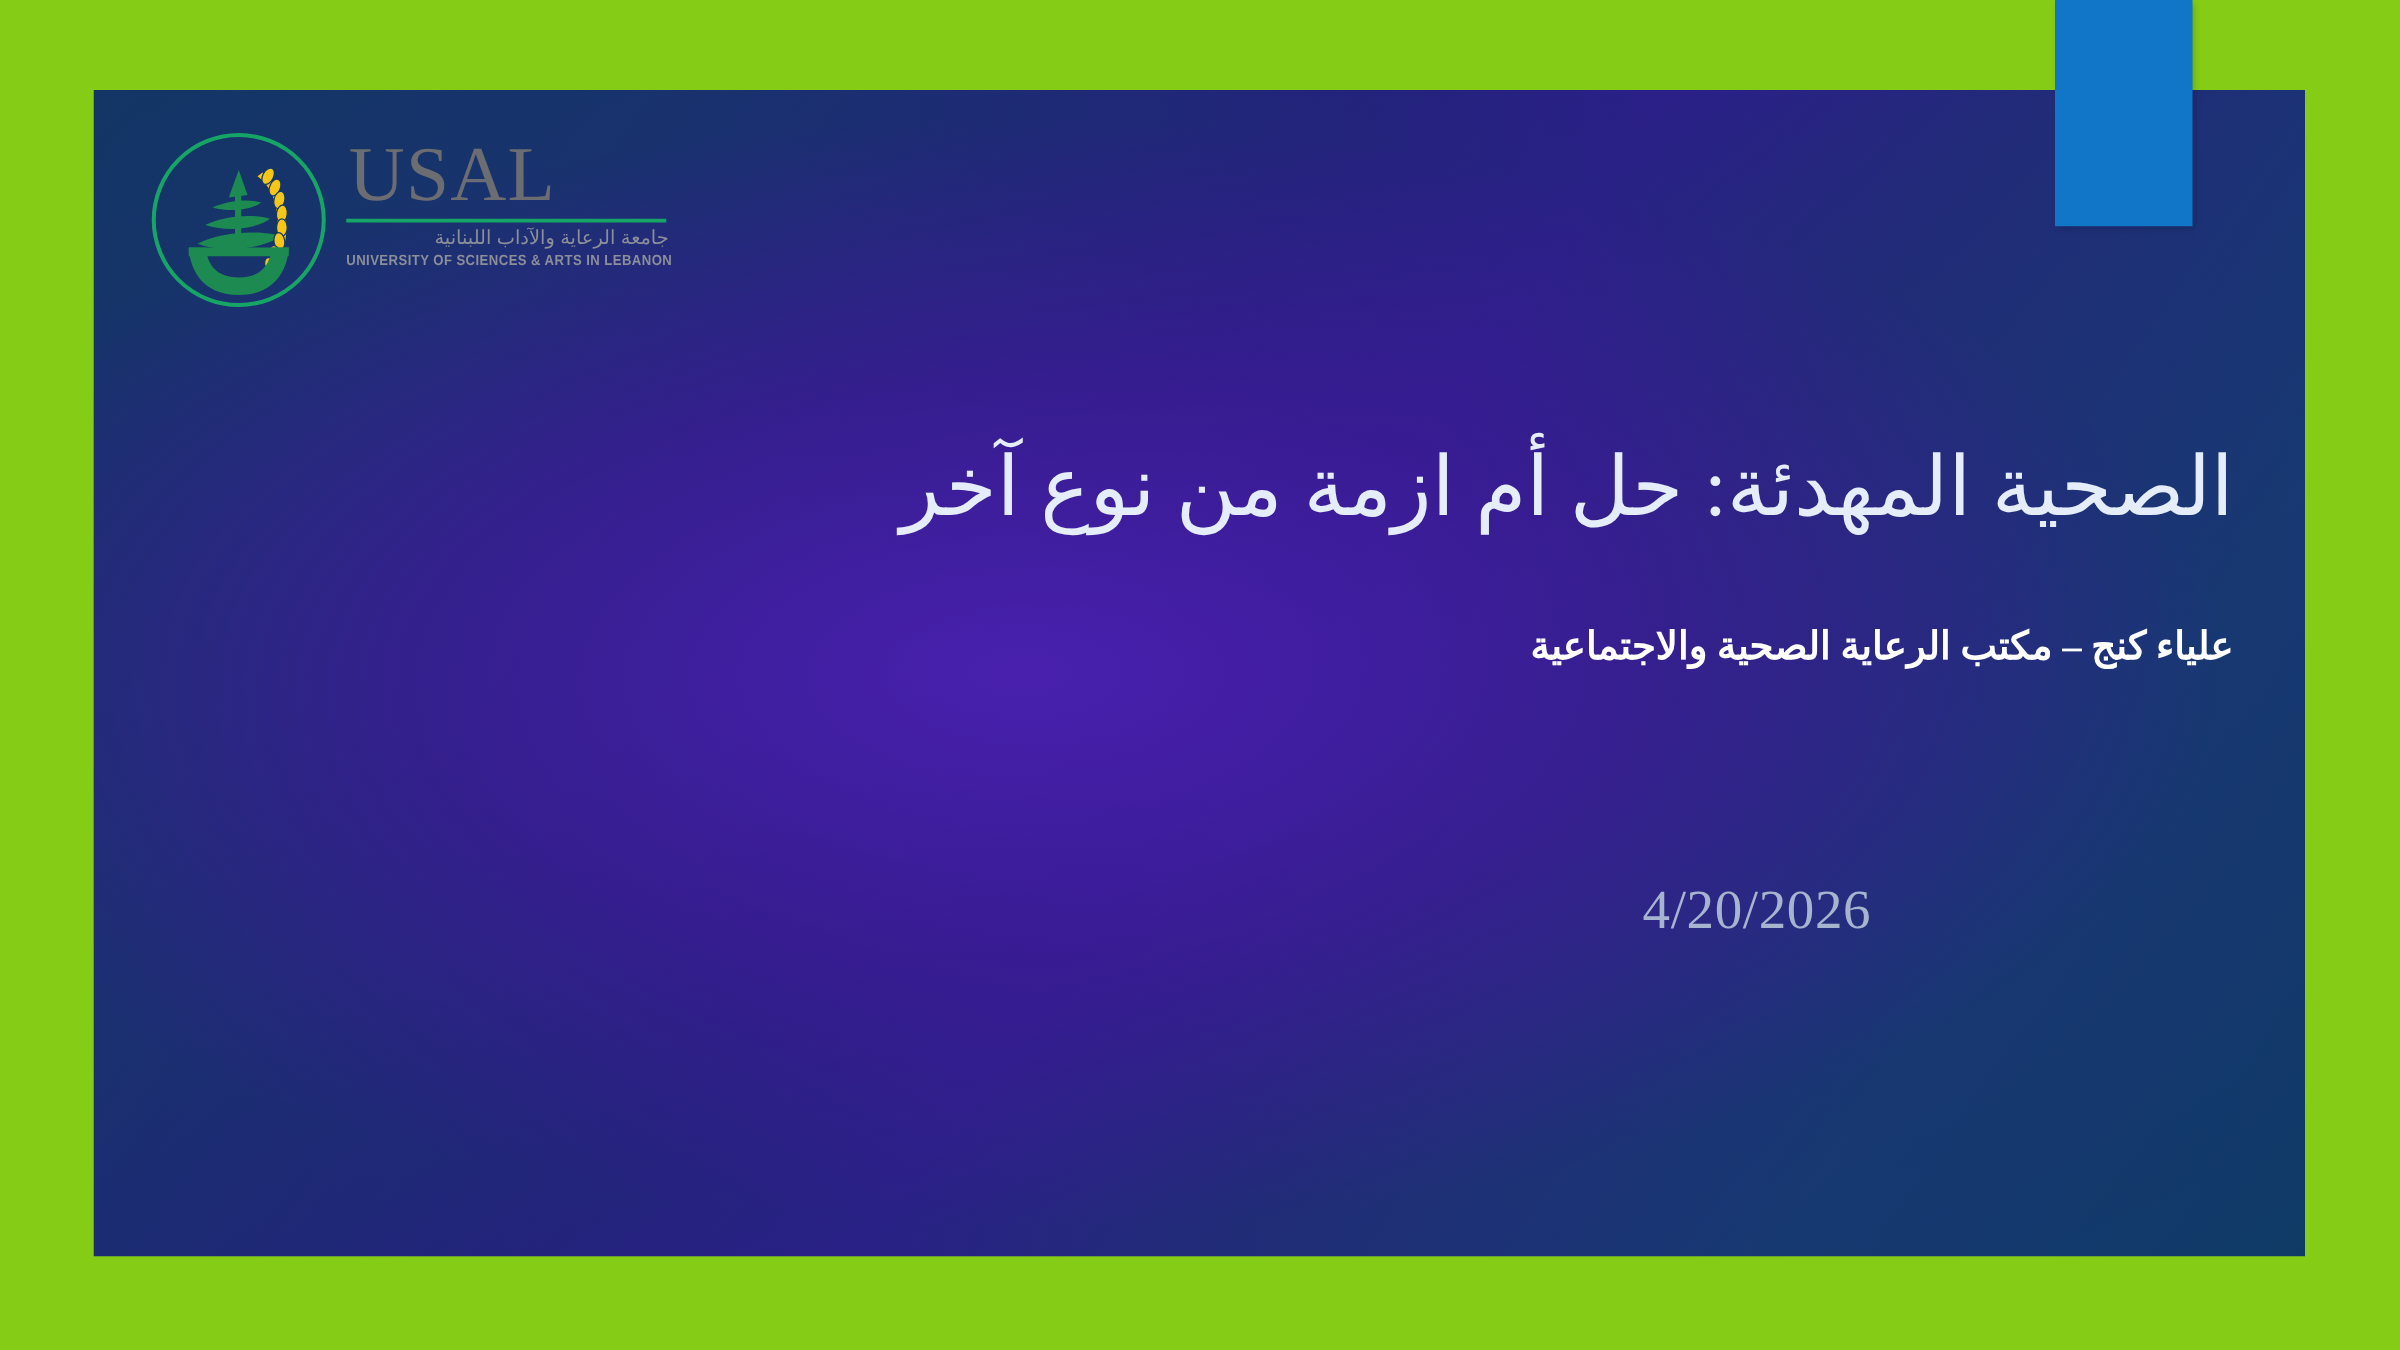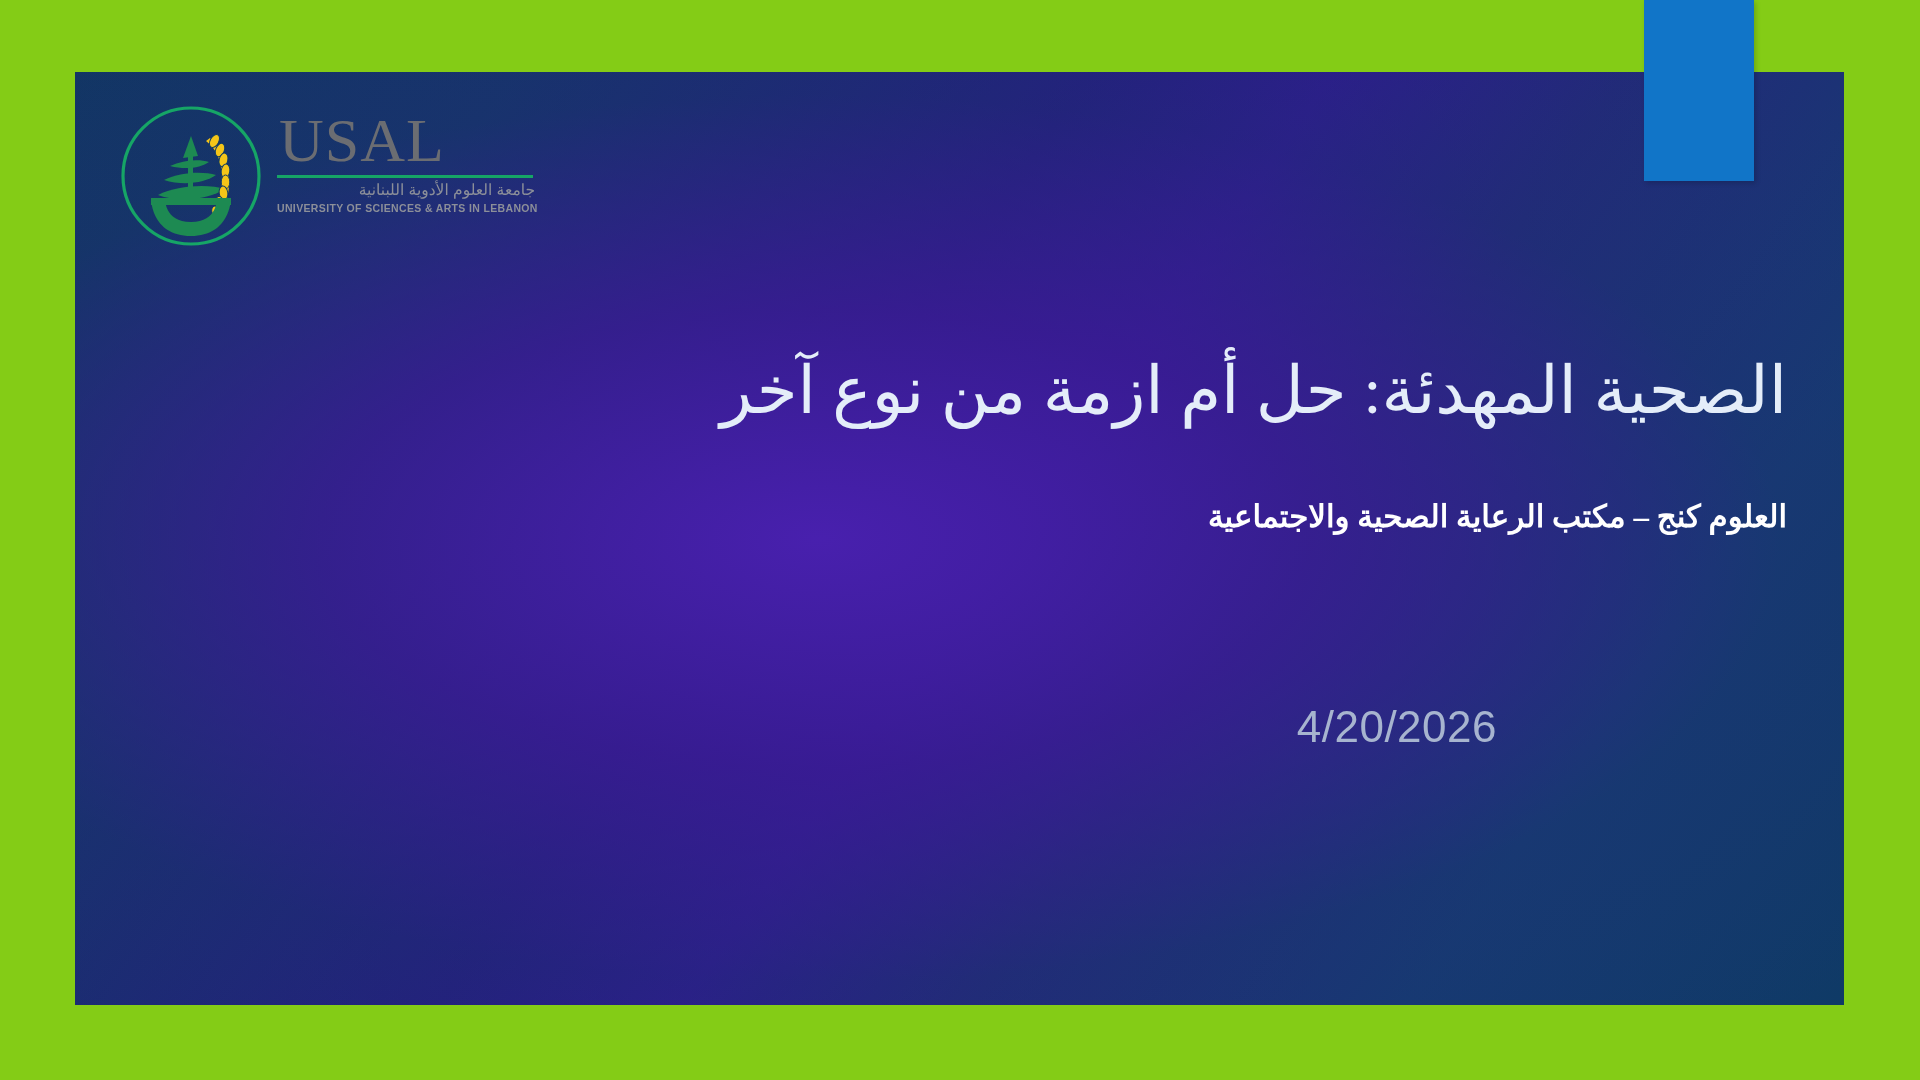--- a/index.html
+++ b/index.html
@@ -155,21 +155,21 @@
 
   #date-block {
     position: absolute;
     left: 900px;
     top: 630px;
     width: 612px;
     text-align: right;
     padding-right: 90px;
   }
   #slide-date {
-    font-family: Liberation Sans, sans-serif;
+    font-family: Liberation Serif, serif;
     font-size: 44px;
     font-weight: 300;
     color: #a7b4cf;
     letter-spacing: 0.5px;
   }
 </style>
 </head>
 <body>
 
 <div id="slide-canvas">
@@ -210,32 +210,32 @@
 
           <path d="M34 96 C34 96, 34 134, 74 134 C114 134, 114 96, 114 96
                    L100 96 C100 96, 101 120, 74 120 C47 120, 48 96, 48 96 Z" fill="#1d8a52"></path>
           <path d="M34 96 L114 96 L114 103 L34 103 Z" fill="#1d8a52"></path>
         </svg>
       </div>
 
       <div id="logo-wordmark-block">
         <div id="usal-word">USAL</div>
         <div id="logo-rule"></div>
-        <div id="logo-ar">جامعة العلوم الأدوية اللبنانية</div>
+        <div id="logo-ar">جامعة الرعاية والآداب اللبنانية</div>
         <div id="logo-en">UNIVERSITY OF SCIENCES &amp; ARTS IN LEBANON</div>
       </div>
 
     </div>
 
     <div id="title-block">
       <div id="slide-title">الصحية المهدئة: حل أم ازمة من نوع آخر</div>
     </div>
 
     <div id="subtitle-block">
-      <div id="slide-subtitle">العلوم كنج – مكتب الرعاية الصحية والاجتماعية</div>
+      <div id="slide-subtitle">علياء كنج – مكتب الرعاية الصحية والاجتماعية</div>
     </div>
 
     <div id="date-block">
       <span id="slide-date">4/20/2026</span>
     </div>
 
   </div>
 </div>
 
 </body></html>

